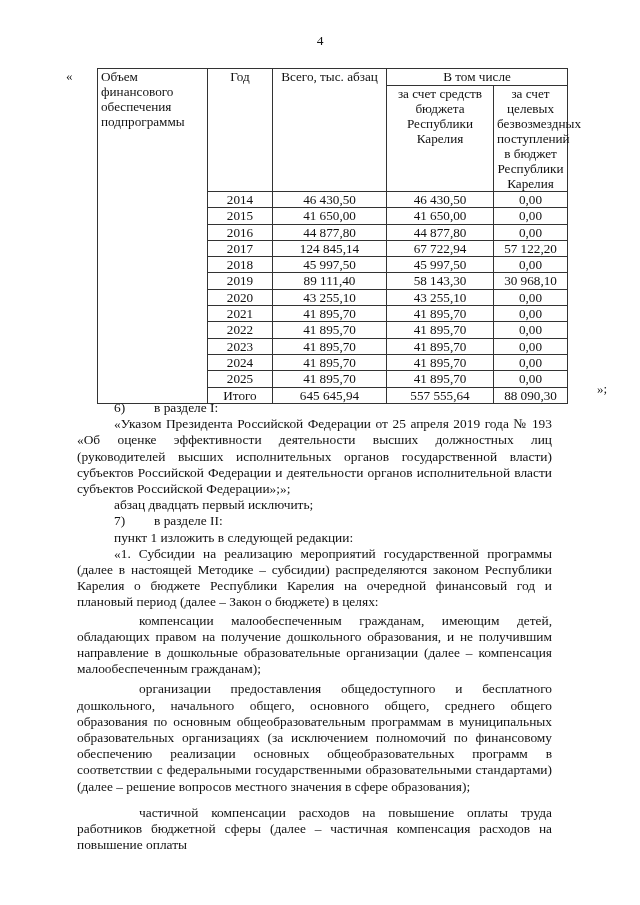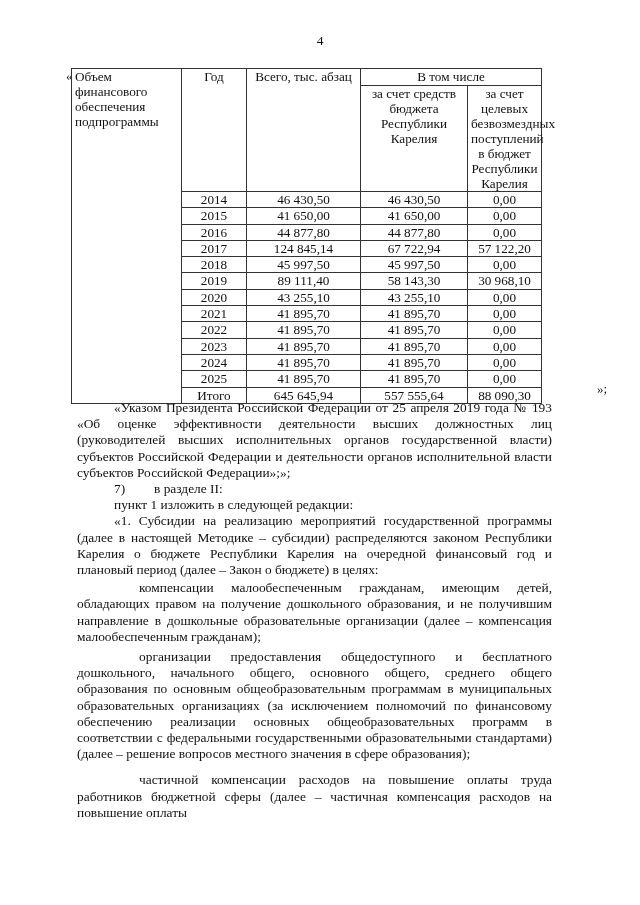--- a/index.html
+++ b/index.html
@@ -6,21 +6,21 @@
   body {
     width: 640px; height: 905px; position: relative; overflow: hidden;
     font-family: "Liberation Serif", "DejaVu Serif", serif;
     color: #111111; font-size: 13.4px;
   }
   .page-num { position: absolute; top: 33px; left: 0; width: 640px; text-align: center; font-size: 13.5px; }
   .quote-open { position: absolute; left: 66px; top: 68px; font-size: 13px; }
   .quote-close { position: absolute; left: 597px; top: 381px; font-size: 13px; }
 
   table.fin {
-    position: absolute; left: 71px; top: 68px;
+    position: absolute; left: 97px; top: 68px;
     border-collapse: collapse; table-layout: fixed;
     width: 470px;
     border-radius: 21px;
   }
   table.fin td {
     border: 1px solid #333333; padding: 0 3px;
     font-size: 13.2px; line-height: 15px; vertical-align: top;
   }
   table.fin td.c { text-align: center; }
   table.fin td.l { text-align: left; border-bottom: 1px solid #333; }
@@ -137,20 +137,22 @@
       <tr class="drow">
         <td class="c">Итого</td>
         <td class="c">645 645,94</td>
         <td class="c">557 555,64</td>
         <td class="c">88 090,30</td>
       </tr>
     </tbody>
 </table>
 
 <div class="body-text">
+  <p class="num-item"><span class="n">6)</span><span>в разделе I:</span></p>
   <p class="ind">«Указом Президента Российской Федерации от 25 апреля 2019 года № 193 «Об оценке эффективности деятельности высших должностных лиц (руководителей высших исполнительных органов государственной власти) субъектов Российской Федерации и деятельности органов исполнительной власти субъектов Российской Федерации»;»;</p>
+  <p class="ind">абзац двадцать первый исключить;</p>
   <p class="num-item"><span class="n">7)</span><span>в разделе II:</span></p>
   <p class="ind">пункт 1 изложить в следующей редакции:</p>
   <p class="ind">«1. Субсидии на реализацию мероприятий государственной программы (далее в настоящей Методике – субсидии) распределяются законом Республики Карелия о бюджете Республики Карелия на очередной финансовый год и плановый период (далее – Закон о бюджете) в целях:</p>
   <p class="ind2" style="margin-top:2px">компенсации малообеспеченным гражданам, имеющим детей, обладающих правом на получение дошкольного образования, и не получившим направление в дошкольные образовательные организации (далее – компенсация малообеспеченным гражданам);</p>
   <p class="ind2" style="margin-top:4px">организации предоставления общедоступного и бесплатного дошкольного, начального общего, основного общего, среднего общего образования по основным общеобразовательным программам в муниципальных образовательных организациях (за исключением полномочий по финансовому обеспечению реализации основных общеобразовательных программ в соответствии с федеральными государственными образовательными стандартами) (далее – решение вопросов местного значения в сфере образования);</p>
   <p class="ind2" style="margin-top:10px">частичной компенсации расходов на повышение оплаты труда работников бюджетной сферы (далее – частичная компенсация расходов на повышение оплаты</p>
 </div>
 
 </body></html>

